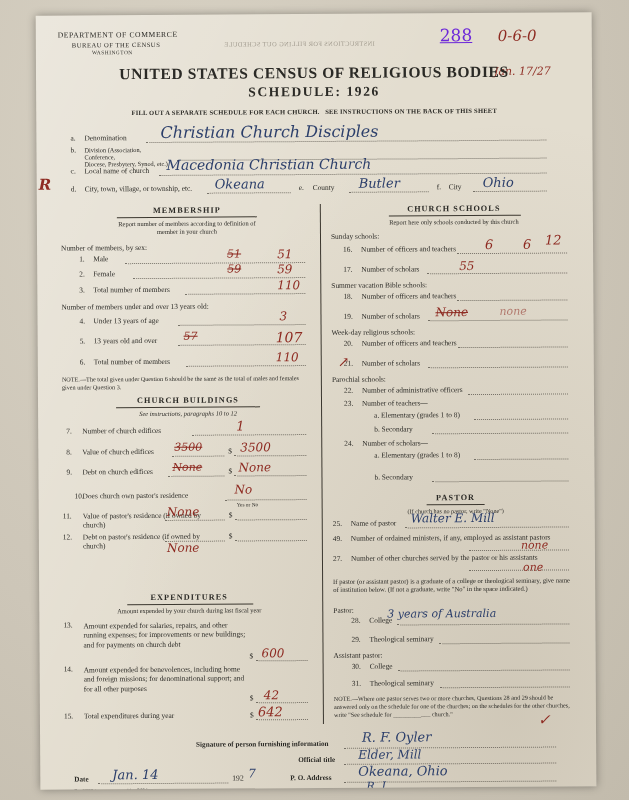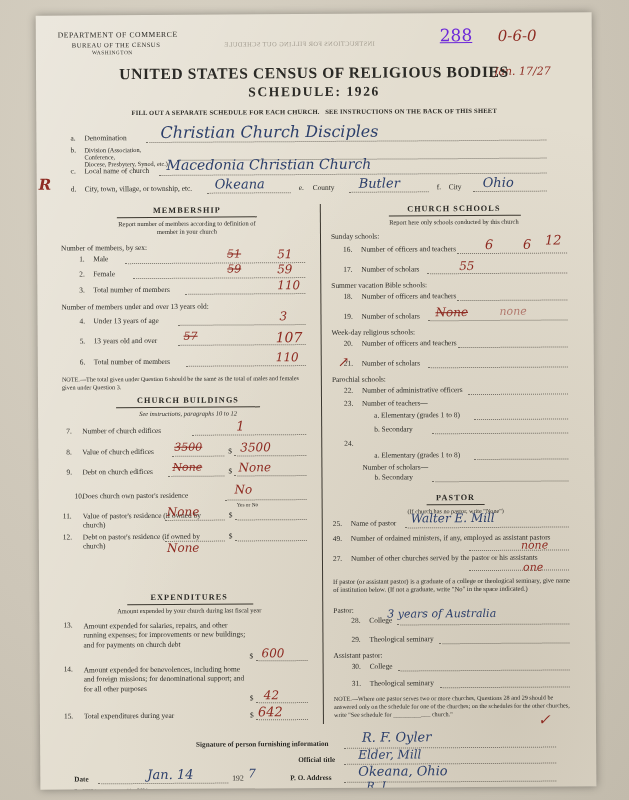--- a/index.html
+++ b/index.html
@@ -251,21 +251,21 @@
     <div class="dots" style="left:430px;top:381px;width:100px;"></div>
 
     <div class="txt" style="left:306px;top:386px;">23.</div>
     <div class="txt" style="left:324px;top:386px;">Number of teachers—</div>
     <div class="txt" style="left:336px;top:398px;">a. Elementary (grades 1 to 8)</div>
     <div class="dots" style="left:436px;top:406px;width:94px;"></div>
     <div class="txt" style="left:336px;top:412px;">b. Secondary</div>
     <div class="dots" style="left:394px;top:420px;width:136px;"></div>
 
     <div class="txt" style="left:306px;top:426px;">24.</div>
-    <div class="txt" style="left:324px;top:426px;margin-top:24px;">Number of scholars—</div>
+    <div class="txt" style="left:324px;top:426px;">Number of scholars—</div>
     <div class="txt" style="left:336px;top:438px;">a. Elementary (grades 1 to 8)</div>
     <div class="dots" style="left:436px;top:446px;width:94px;"></div>
     <div class="txt" style="left:336px;top:460px;">b. Secondary</div>
     <div class="dots" style="left:394px;top:468px;width:136px;"></div>
 
     <div class="txt hdr" style="left:292px;top:480px;width:250px;">PASTOR</div>
     <div class="hr" style="left:388px;top:491px;width:58px;"></div>
     <div class="txt c" style="left:292px;top:494px;width:250px;font-size:6.2px;">(If church has no pastor, write "None")</div>
 
     <div class="txt" style="left:294px;top:506px;">25.</div>
@@ -310,21 +310,21 @@
     <div class="txt b" style="left:156px;top:726px;font-size:7.2px;">Signature of person furnishing information</div>
     <div class="dots" style="left:304px;top:734px;width:212px;"></div>
     <div class="hand" style="left:322px;top:716px;font-size:13px;">R. F. Oyler</div>
 
     <div class="txt b" style="left:258px;top:742px;font-size:7.2px;">Official title</div>
     <div class="dots" style="left:304px;top:750px;width:212px;"></div>
     <div class="hand" style="left:318px;top:734px;font-size:12px;">Elder, Mill</div>
 
     <div class="txt b" style="left:34px;top:760px;font-size:7.2px;">Date</div>
     <div class="dots" style="left:58px;top:768px;width:130px;"></div>
-    <div class="hand" style="left:72px;top:752px;font-size:13px;margin-left:35px;">Jan. 14</div>
+    <div class="hand" style="left:72px;top:752px;font-size:13px;">Jan. 14</div>
     <div class="txt" style="left:192px;top:760px;font-size:7.6px;">192</div>
     <div class="hand" style="left:208px;top:752px;font-size:12px;">7</div>
 
     <div class="txt b" style="left:250px;top:760px;font-size:7.2px;">P. O. Address</div>
     <div class="dots" style="left:304px;top:768px;width:212px;"></div>
     <div class="hand" style="left:318px;top:750px;font-size:13px;">Okeana, Ohio</div>
     <div class="hand" style="left:326px;top:766px;font-size:11px;">R. I.</div>
 
     <div class="txt tiny" style="left:34px;top:772px;font-size:5.4px;">9—5819 a</div>
     <div class="txt tiny" style="left:86px;top:772px;font-size:5.4px;">11—9084</div>

